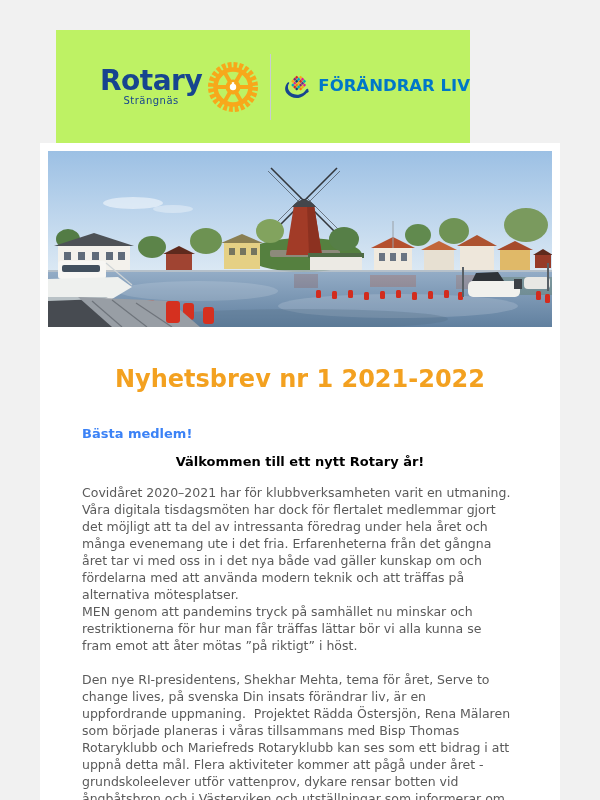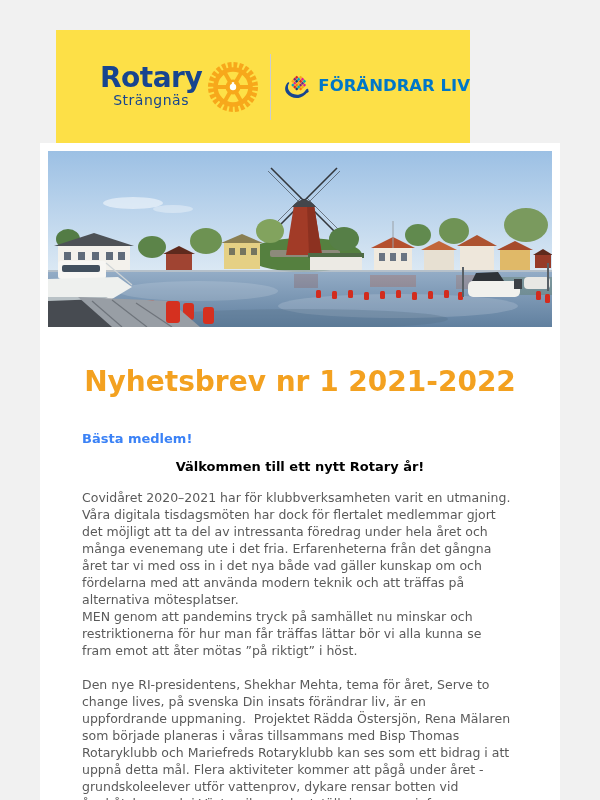--- a/index.html
+++ b/index.html
@@ -12,49 +12,49 @@
   *{box-sizing:border-box;}
   html,body{margin:0;padding:0;}
   body{
     width:600px;height:800px;overflow:hidden;position:relative;
     background:#f1f1f1;
     font-family:"DejaVu Sans","Liberation Sans",sans-serif;
   }
   
   .header-band{
     position:absolute;left:56px;top:30px;width:414px;height:113px;
-    background:#fde047;
+    background:#bef264;
   }
   .logo-row{display:flex;align-items:center;height:100%;padding-left:44px;}
   .rotary-logo{display:flex;align-items:center;}
   .rotary-texts{display:flex;flex-direction:column;align-items:center;margin-right:5px;}
   .rotary-brand{
     font-size:28px;font-weight:bold;color:var(--rotary-blue);
     line-height:26px;letter-spacing:-0.5px;
   }
   .rotary-club{
-    font-size:14px;color:var(--rotary-blue);letter-spacing:0.5px;margin-top:1px;
+    font-size:10px;color:var(--rotary-blue);letter-spacing:0.5px;margin-top:1px;
   }
   .wheel{display:block;}
   .logo-divider{width:2px;height:66px;background:#c9cdd2;margin:0 13px 0 11px;}
   .handglobe{display:block;margin-right:9px;}
   .tagline{
     font-size:16.5px;font-weight:bold;color:var(--tagline-blue);
     line-height:20.5px;white-space:nowrap;letter-spacing:0px;
   }
   
   .card{
     position:absolute;left:40px;top:143px;width:520px;min-height:657px;
     background:#ffffff;
   }
   .hero{margin:8px;height:176px;overflow:hidden;background:#cfe0ee;}
   .hero svg{display:block;}
   .title{
     margin:38px 0 0;text-align:center;
-    font-size:28px;font-weight:bold;color:var(--title-color);
+    font-size:24px;font-weight:bold;color:var(--title-color);
     letter-spacing:0px;
   }
   .greeting{
     margin:33px 0 0;padding:0 42px;
     font-size:13px;font-weight:bold;color:#3b82f6;
   }
   .welcome{
     margin:13px 0 0;text-align:center;
     font-size:13px;font-weight:bold;color:#000000;
   }

